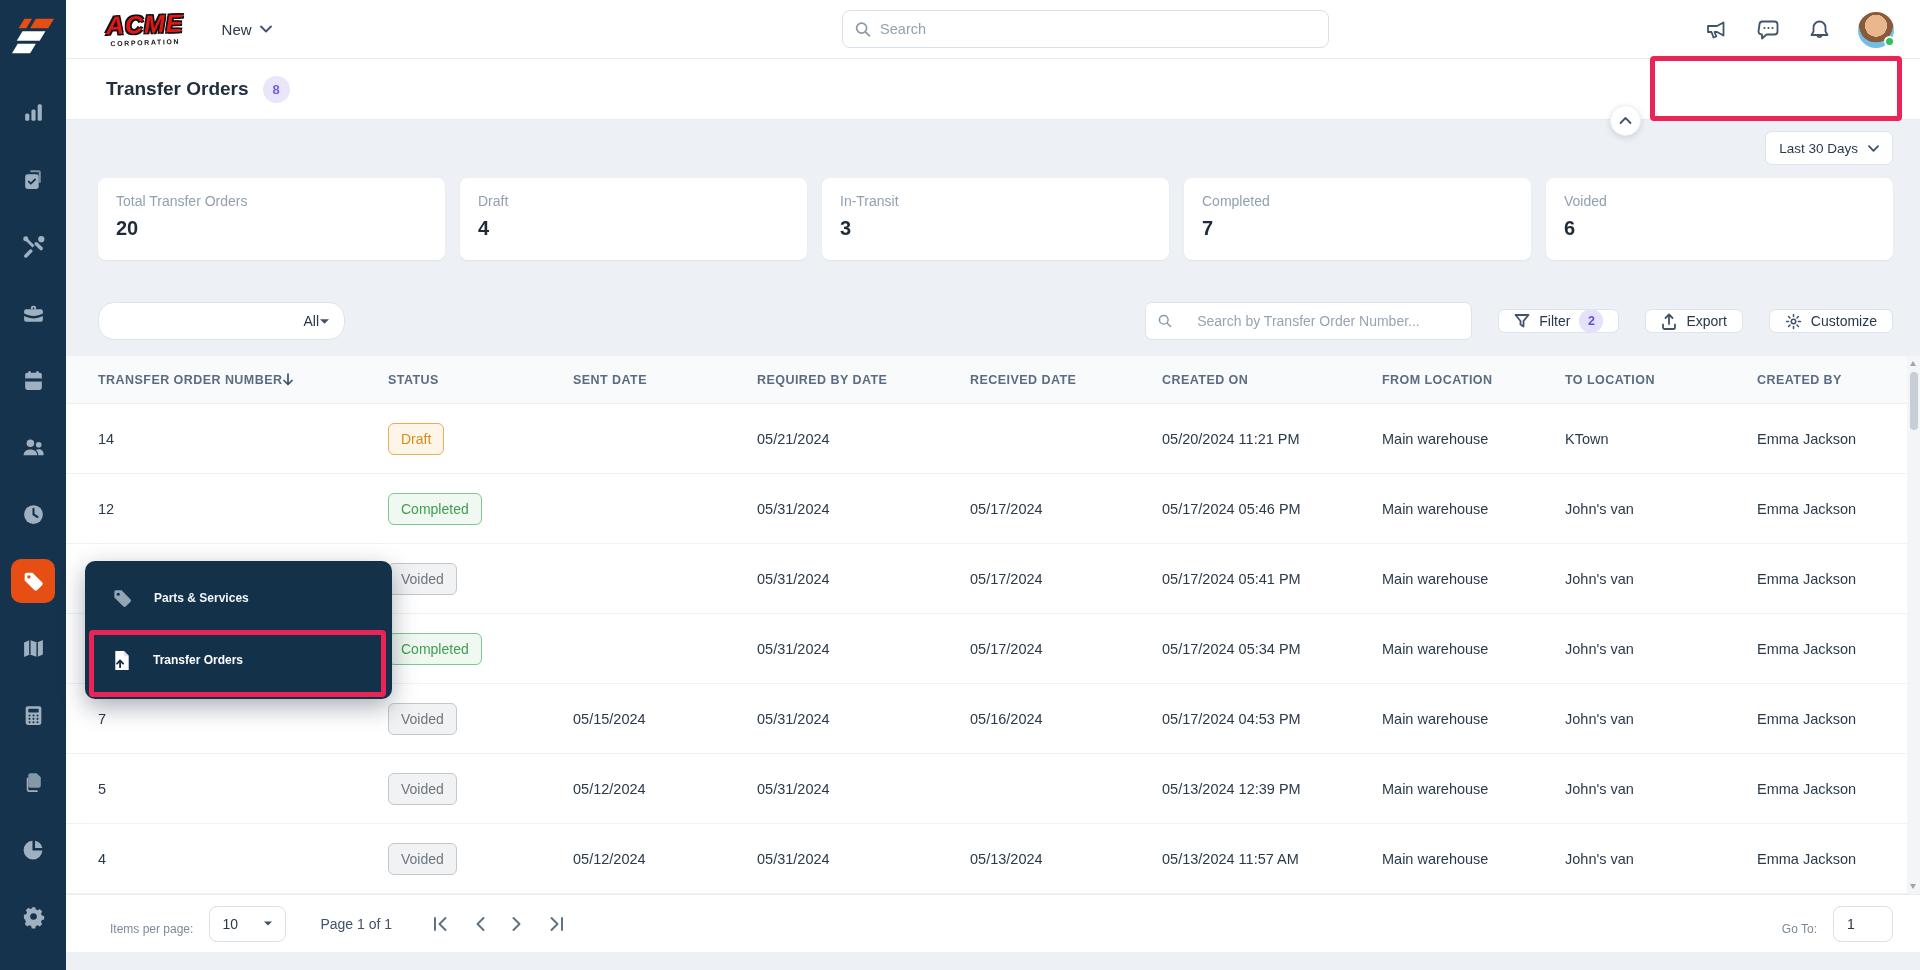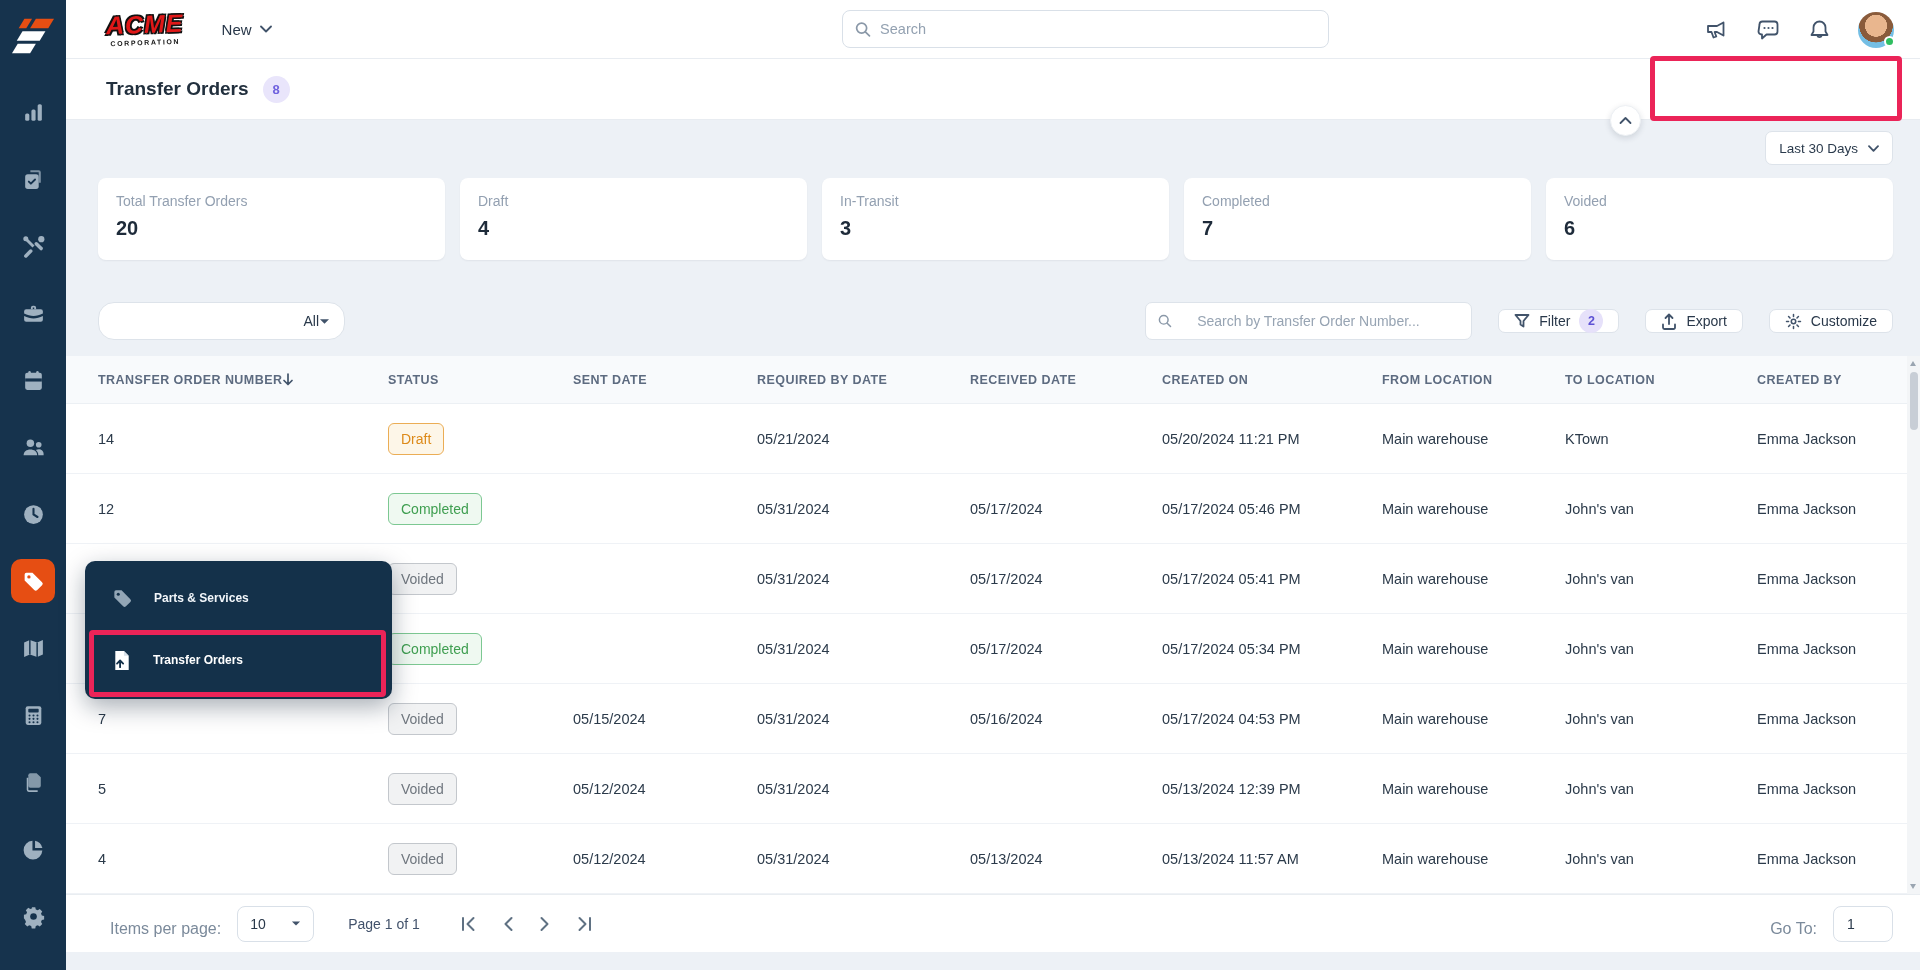--- a/index.html
+++ b/index.html
@@ -70,21 +70,21 @@
   .tr { height:70px; border-bottom:1px solid #EFF2F6; background:#fff; }
   .td { font-size:14.5px; color:#2B3A4A; }
   .badge { display:inline-block; padding:7px 12px; border-radius:6px; font-size:14px; border:1px solid transparent; }
   .badge:empty { display:none; }
   .badge-draft { color:#DD8A19; border-color:#EBAD55; background:#FDF6E8; }
   .badge-completed { color:#3E9E50; border-color:#7CC892; background:#EFF9F1; }
   .badge-voided { color:#6F767E; border-color:#C3C7CC; background:#F1F2F3; }
 
   
   .pagination { height:58px; background:#fff; border-top:1px solid #E9EDF1; display:flex; align-items:center; padding:0 27px 0 44px; }
-  .pag-label { font-size:16px; color:#7B8A9B;margin-top:10px; }
+  .pag-label { font-size:12px; color:#7B8A9B;margin-top:10px; }
   .pp-select { margin-left:16px; width:77px; height:36px; border:1px solid #D9E0E8; border-radius:8px; background:#fff; display:flex; align-items:center; justify-content:space-between; padding:0 12px; font-size:14px; color:#29384A; cursor:pointer; }
   .page-info { margin-left:34px; font-size:14px; color:#42526B; }
   .pag-nav { margin-left:40px; display:flex; align-items:center; gap:25px; }
   .pag-btn { background:none; border:none; cursor:pointer; display:flex; align-items:center; }
   .goto-wrap { margin-left:auto; display:flex; align-items:center; gap:16px; }
   .goto-input { width:60px; height:36px; border:1px solid #D9E0E8; border-radius:8px; font-size:14px; color:#29384A; padding:0 13px; outline:none; font-family:inherit; }
 
   
   .flyout { position:absolute; left:85px; top:561px; width:307px; height:138px; background:#14314A; border-radius:10px; box-shadow:0 8px 24px rgba(10,25,45,.35); z-index:41; padding:6px 0; }
   .fly-item { height:62px; display:flex; align-items:center; gap:20px; padding:0 26px; cursor:pointer; }

